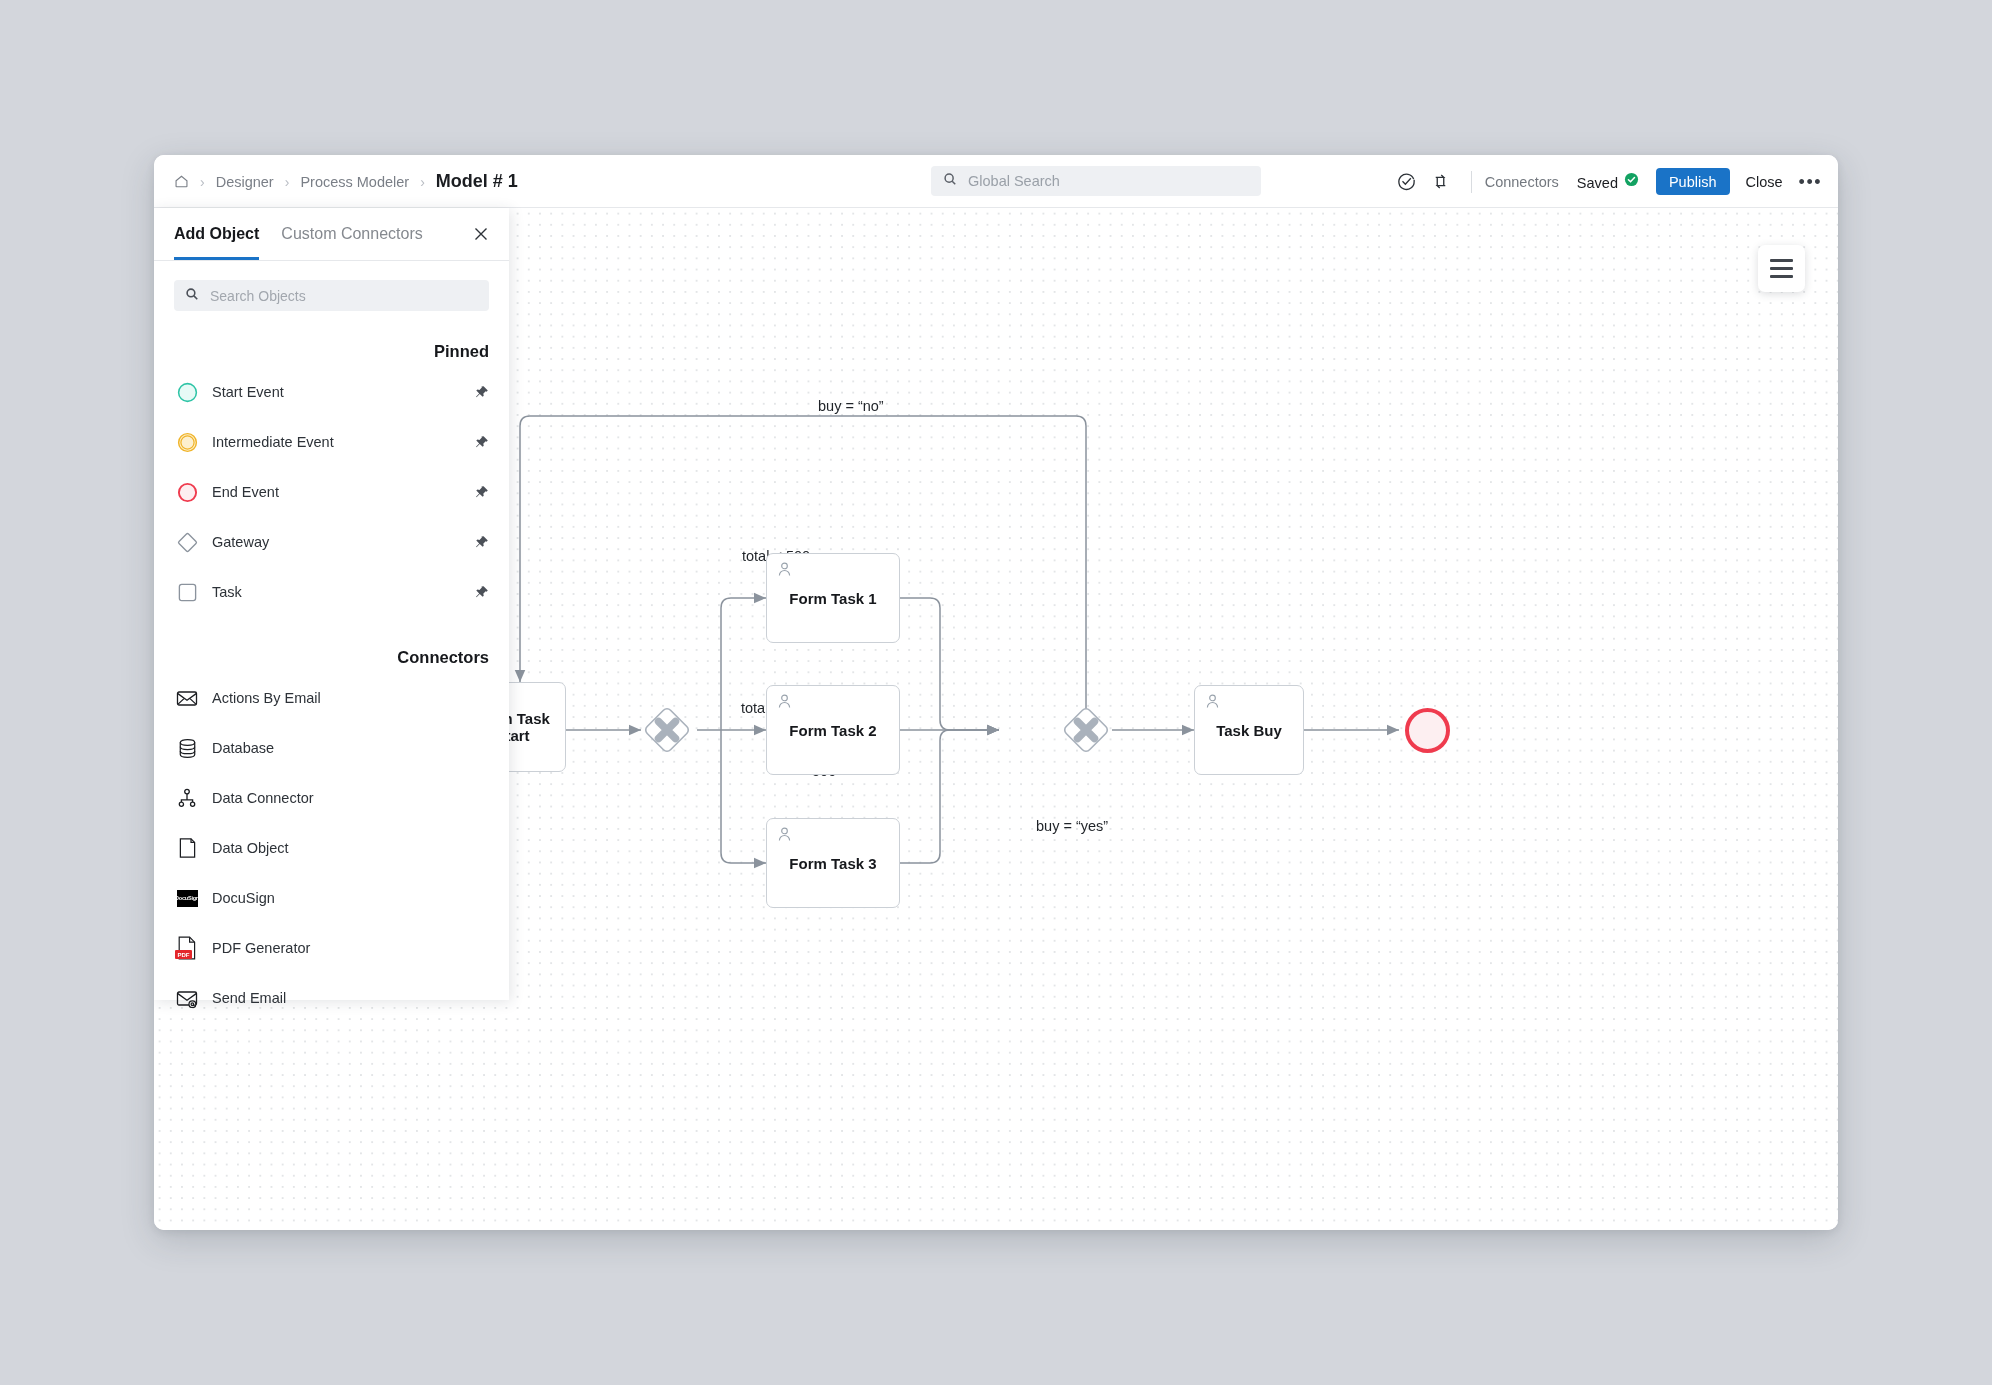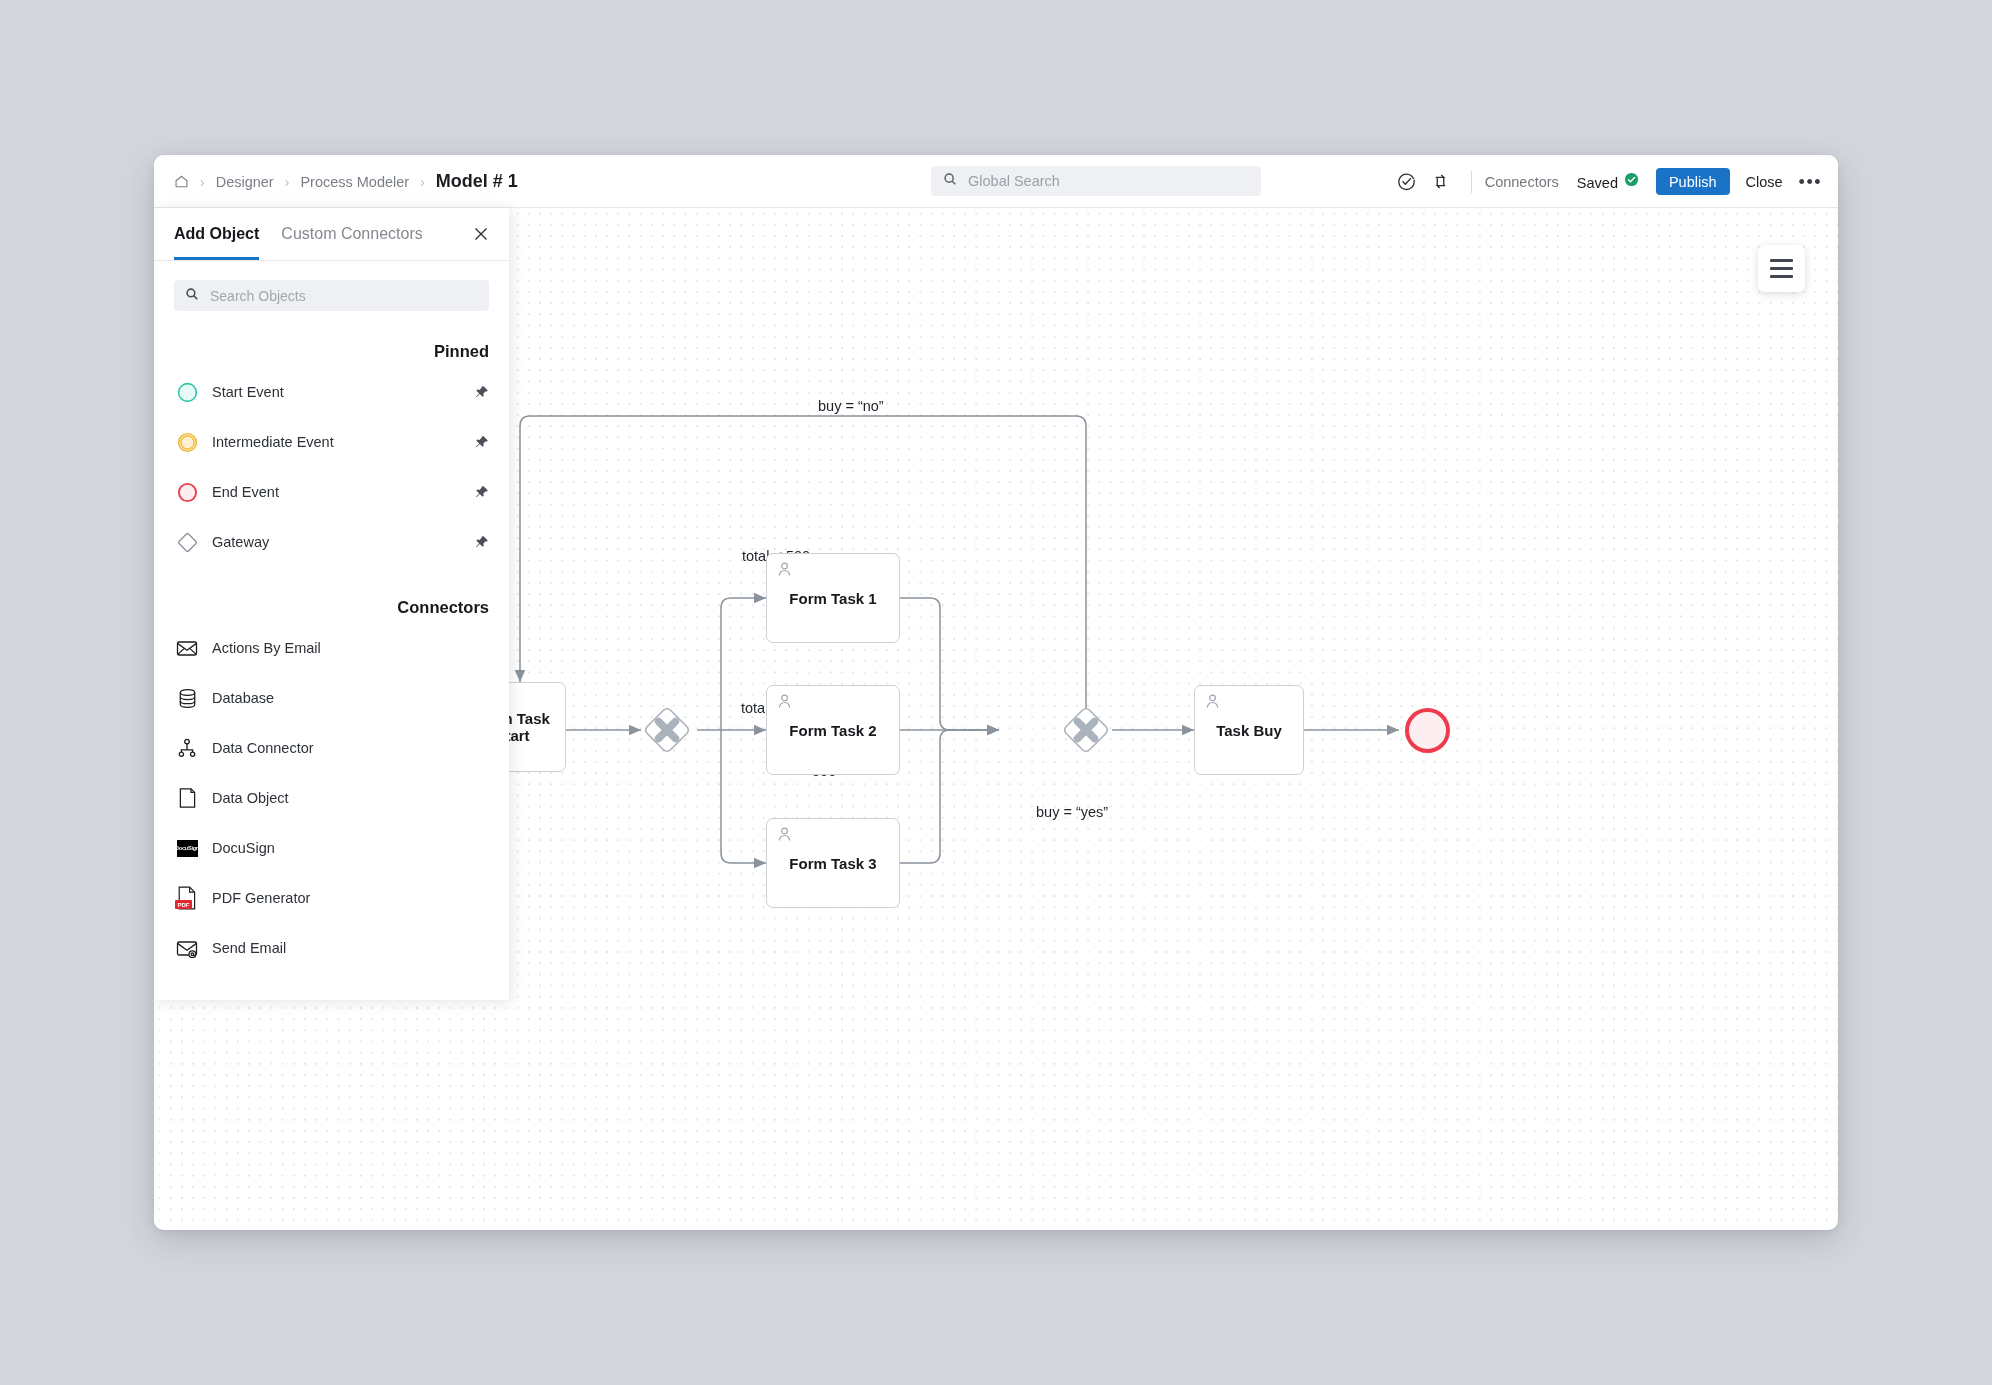--- a/index.html
+++ b/index.html
@@ -200,21 +200,21 @@
 
           <path d="M1150,522 L1245,522" marker-end="url(#ah)"></path>
         </g>
       </svg>
 
       <div class="bpmn-label" style="left:664px;top:190px;">buy = “no”</div>
       <div class="bpmn-label" style="left:588px;top:340px;">total &lt; 500</div>
       <div class="bpmn-label" style="left:650px;top:530px;">total =</div>
       <div class="bpmn-label" style="left:658px;top:555px;">500</div>
       <div class="bpmn-label" style="left:587px;top:492px;">total &gt; 500</div>
-      <div class="bpmn-label" style="left:882px;top:596px;">buy = “yes”</div>
+      <div class="bpmn-label" style="left:882px;top:610px;">buy = “yes”</div>
 
       <div class="node-task" style="left:305px;top:474px;width:107px;height:90px;">
         <svg class="task-user-icon" viewBox="0 0 18 18" fill="none" stroke="#9aa3ad" stroke-width="1.2">
           <circle cx="9" cy="5.2" r="3"></circle>
             <path d="M3.6 15.4a5.4 5.4 0 0 1 10.8 0"></path>
         </svg>
         <span class="task-name">Form Task Start</span>
       </div>
 
       <div class="gw" style="left:487px;top:496px;">
@@ -344,20 +344,33 @@
           </svg>
         </span>
         <span class="obj-label">Gateway</span>
         <span class="pin">
           <svg width="15" height="15" viewBox="0 0 16 16" fill="#4b5058">
               <path d="M10.2 1.3 14.7 5.8l-1.3 1.3-1-.35-2.5 2.5.5 2.2-1.2 1.2-3.1-3.1-3.4 3.4-.55-.55 3.4-3.4-3.1-3.1L3.65 4.7l2.2.5 2.5-2.5-.35-1z"></path>
             </svg>
         </span>
       </div>
 
+      <div class="obj-row">
+        <span class="obj-icon">
+          <svg width="21" height="21" viewBox="0 0 22 22">
+              <rect x="2.5" y="2.5" width="17" height="17" rx="2.5" fill="#fff" stroke="#8b939d" stroke-width="1.4"></rect>
+            </svg>
+        </span>
+        <span class="obj-label">Task</span>
+        <span class="pin">
+          <svg width="15" height="15" viewBox="0 0 16 16" fill="#4b5058">
+              <path d="M10.2 1.3 14.7 5.8l-1.3 1.3-1-.35-2.5 2.5.5 2.2-1.2 1.2-3.1-3.1-3.4 3.4-.55-.55 3.4-3.4-3.1-3.1L3.65 4.7l2.2.5 2.5-2.5-.35-1z"></path>
+            </svg>
+        </span>
+      </div>
 
       <div class="group-title">Connectors</div>
 
       <div class="obj-row">
         <span class="obj-icon">
           <svg width="22" height="19" viewBox="0 0 22 19" fill="none" stroke="#1b1d21" stroke-width="1.3">
             <rect x="1.5" y="3" width="19" height="13" rx="1.5"></rect>
               <path d="M1.5 4.4 11 11.2 20.5 4.4"></path>
               <path d="M1.8 15.4 8 9.6M20.2 15.4 14 9.6"></path>
           </svg>

